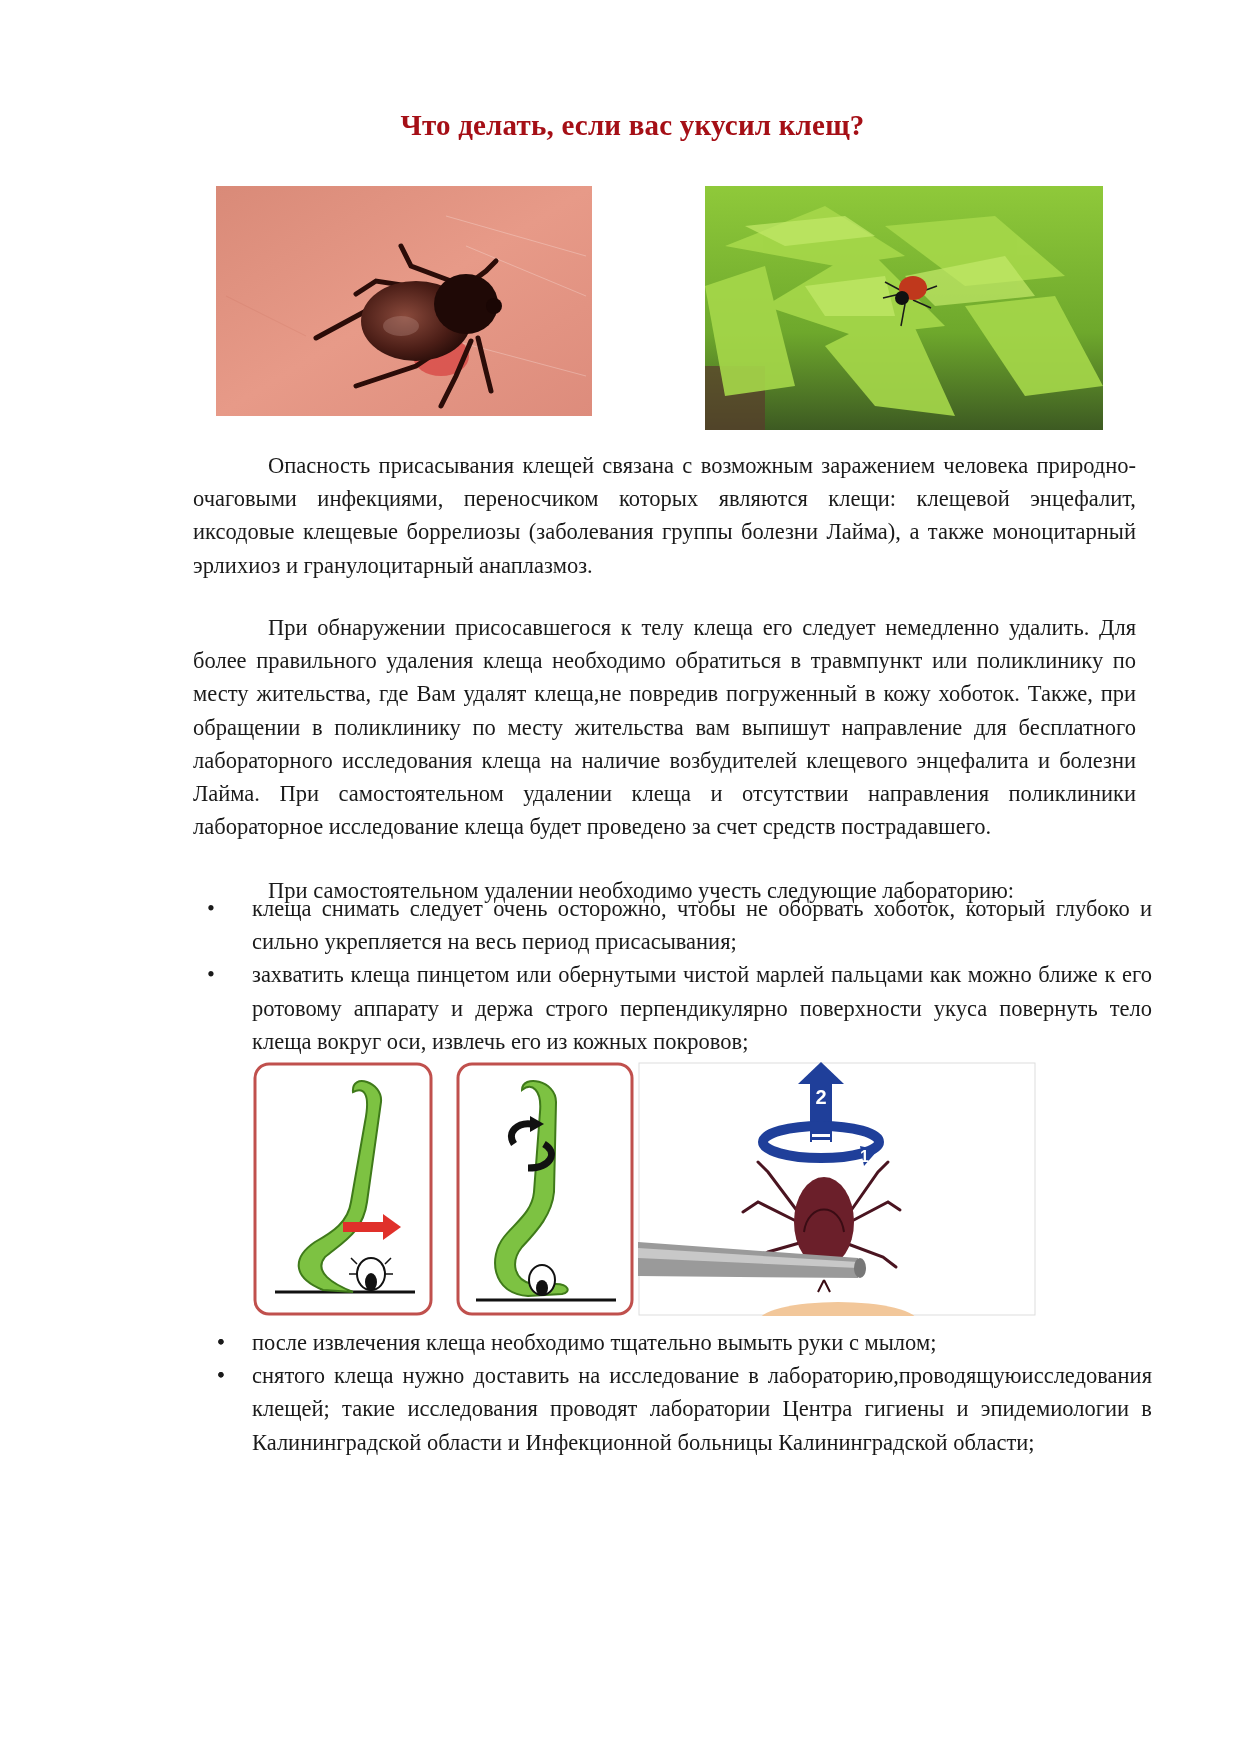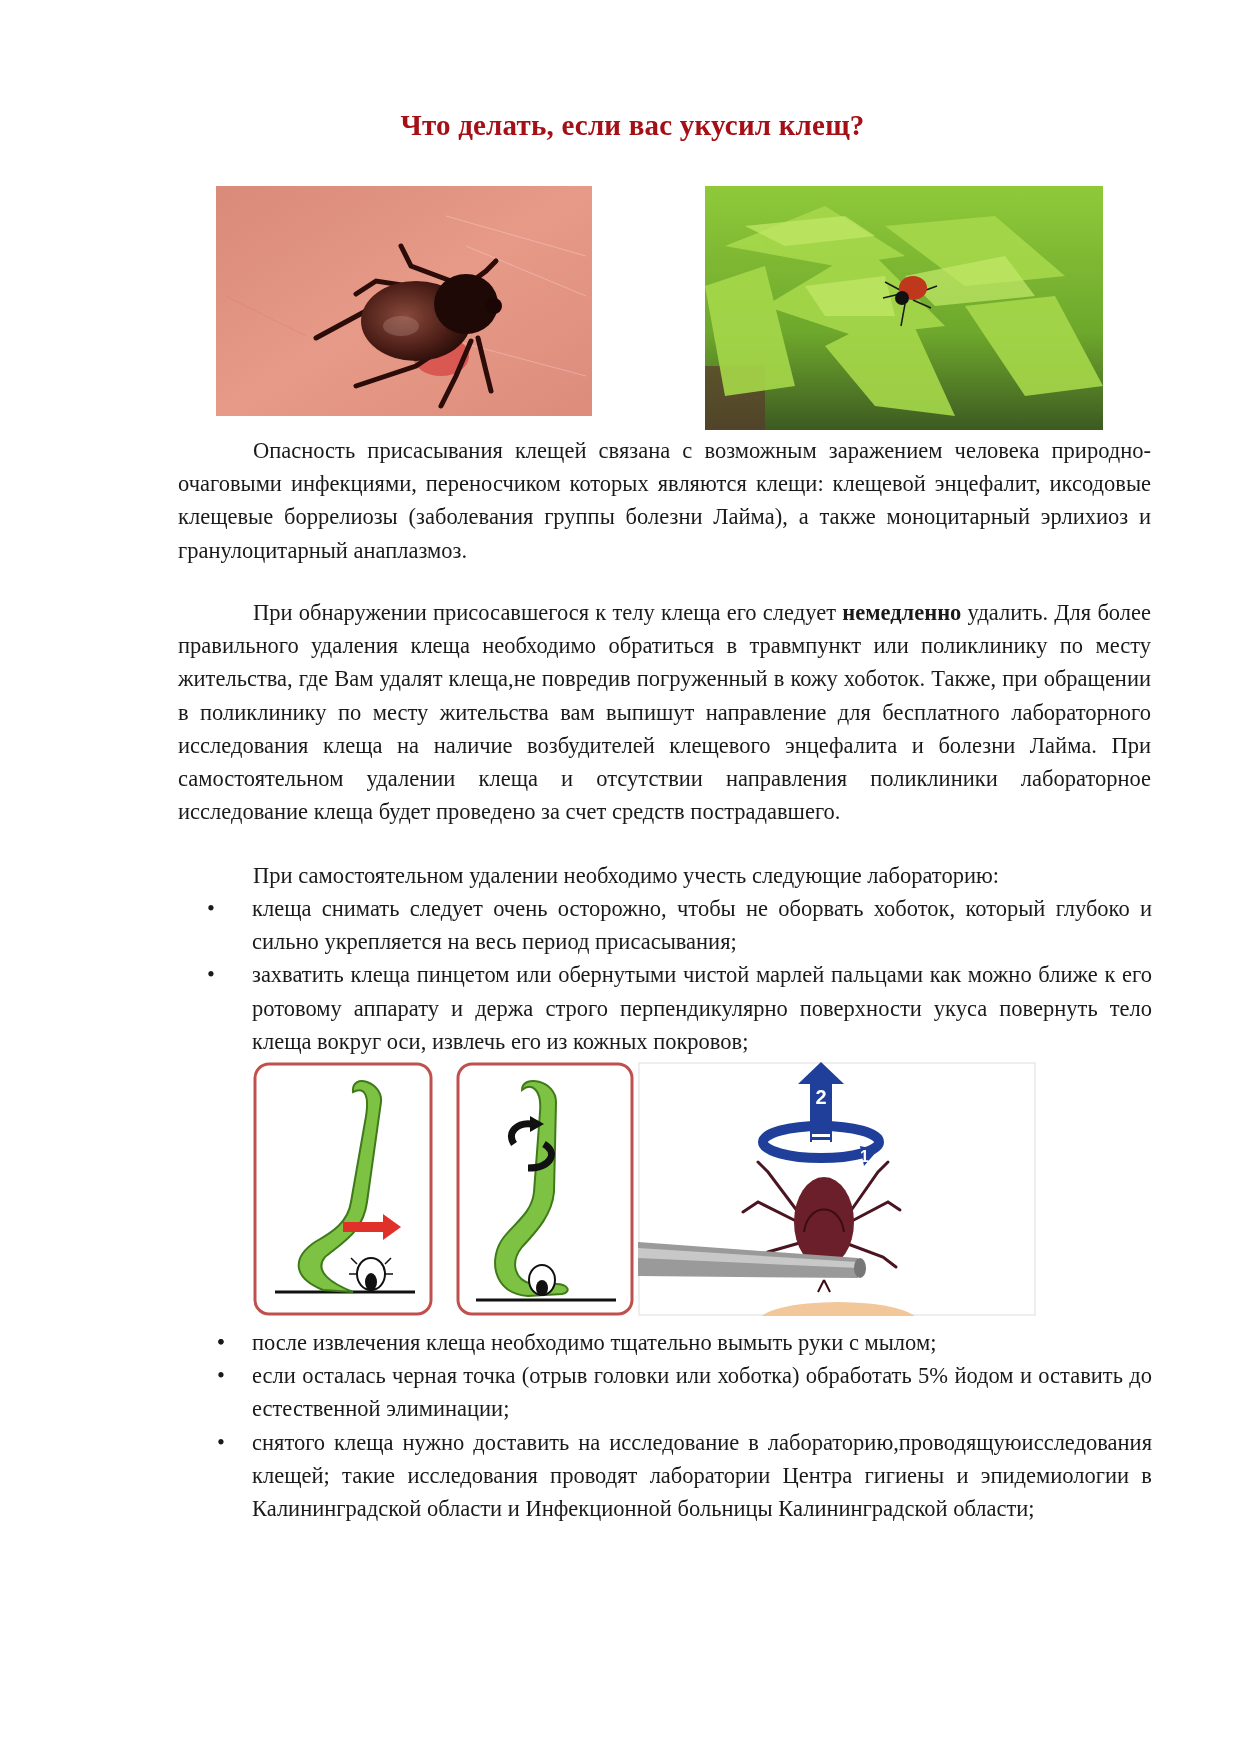--- a/index.html
+++ b/index.html
@@ -36,22 +36,22 @@
     #photo-grass { left: 705px; top: 186px; width: 398px; height: 244px; }
 
     .text-block {
       position: absolute;
       left: 177px;
       width: 975px;
       font-size: 22.5px;
       line-height: 33.2px;
       text-align: justify;
     }
-    .para { margin: 1px; text-indent: 75px; }
-    .para b { font-weight: bold; }
+    .para { margin: 16px; text-indent: 75px; }
+    .para b { font-weight: normal; }
     #intro { top: 433px; }
     #detection { top: 595px; }
     #recommend-intro { top: 858px; }
     .rec-list {
       list-style: none;
       margin: 0;
       padding: 0;
     }
     .rec-list li {
       position: relative;
@@ -241,16 +241,16 @@
       <ellipse cx="222" cy="206" rx="6" ry="10" fill="#777"></ellipse>
     </g>
     <path d="M186 218 L180 230 M186 218 L192 230" stroke="#3a0c14" stroke-width="2"></path>
   </svg>
 </div>
 
 <div class="text-block" id="list-2">
   <ul class="rec-list">
     <li><span class="bullet">•</span></li>
     <li><span class="bullet">•</span><span>после извлечения клеща необходимо тщательно вымыть руки с мылом;</span></li>
-    <li><span class="bullet">•</span><span>если осталась черная точка (отрыв головки или хоботка) обработать 5% йодом и оставить до естественной элиминации;</span></li>
+    <li><span class="bullet">•</span></li>
     <li><span class="bullet">•</span><span>снятого клеща нужно доставить на исследование в лабораторию,проводящуюисследования клещей; такие исследования проводят лаборатории Центра гигиены и эпидемиологии в Калининградской области и Инфекционной больницы Калининградской области;</span></li>
   </ul>
 </div>
 
 </body></html>

